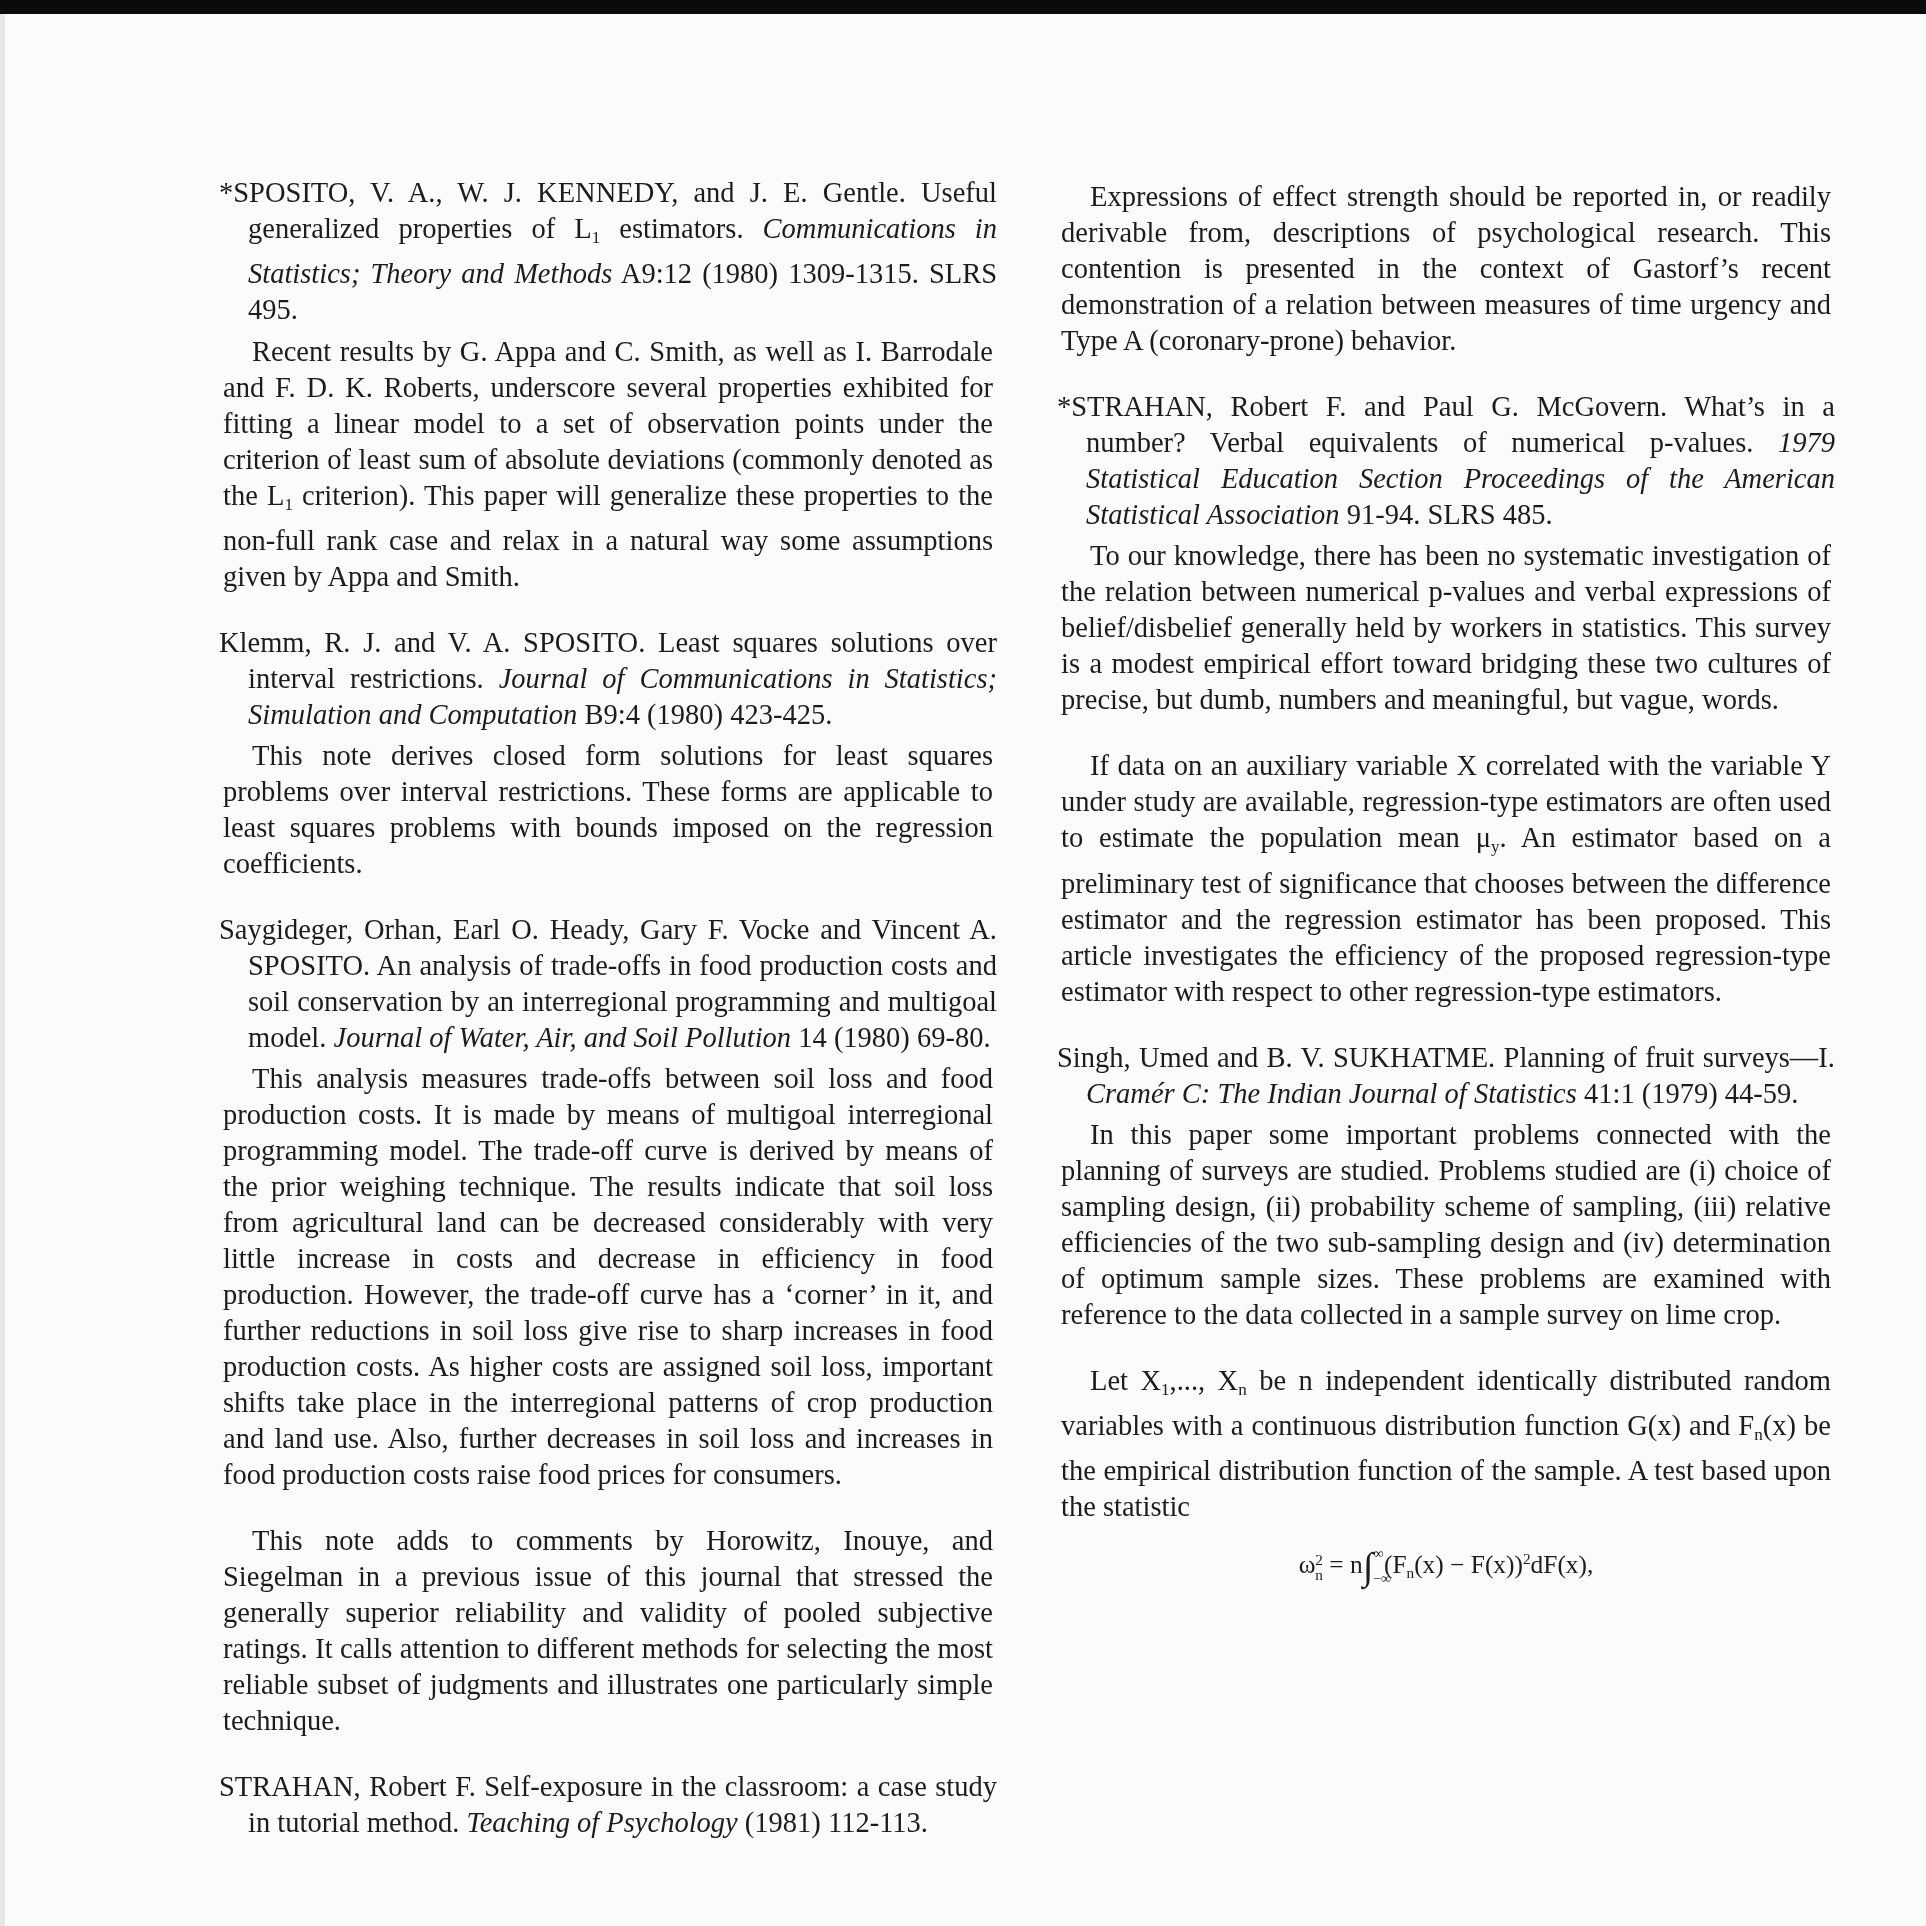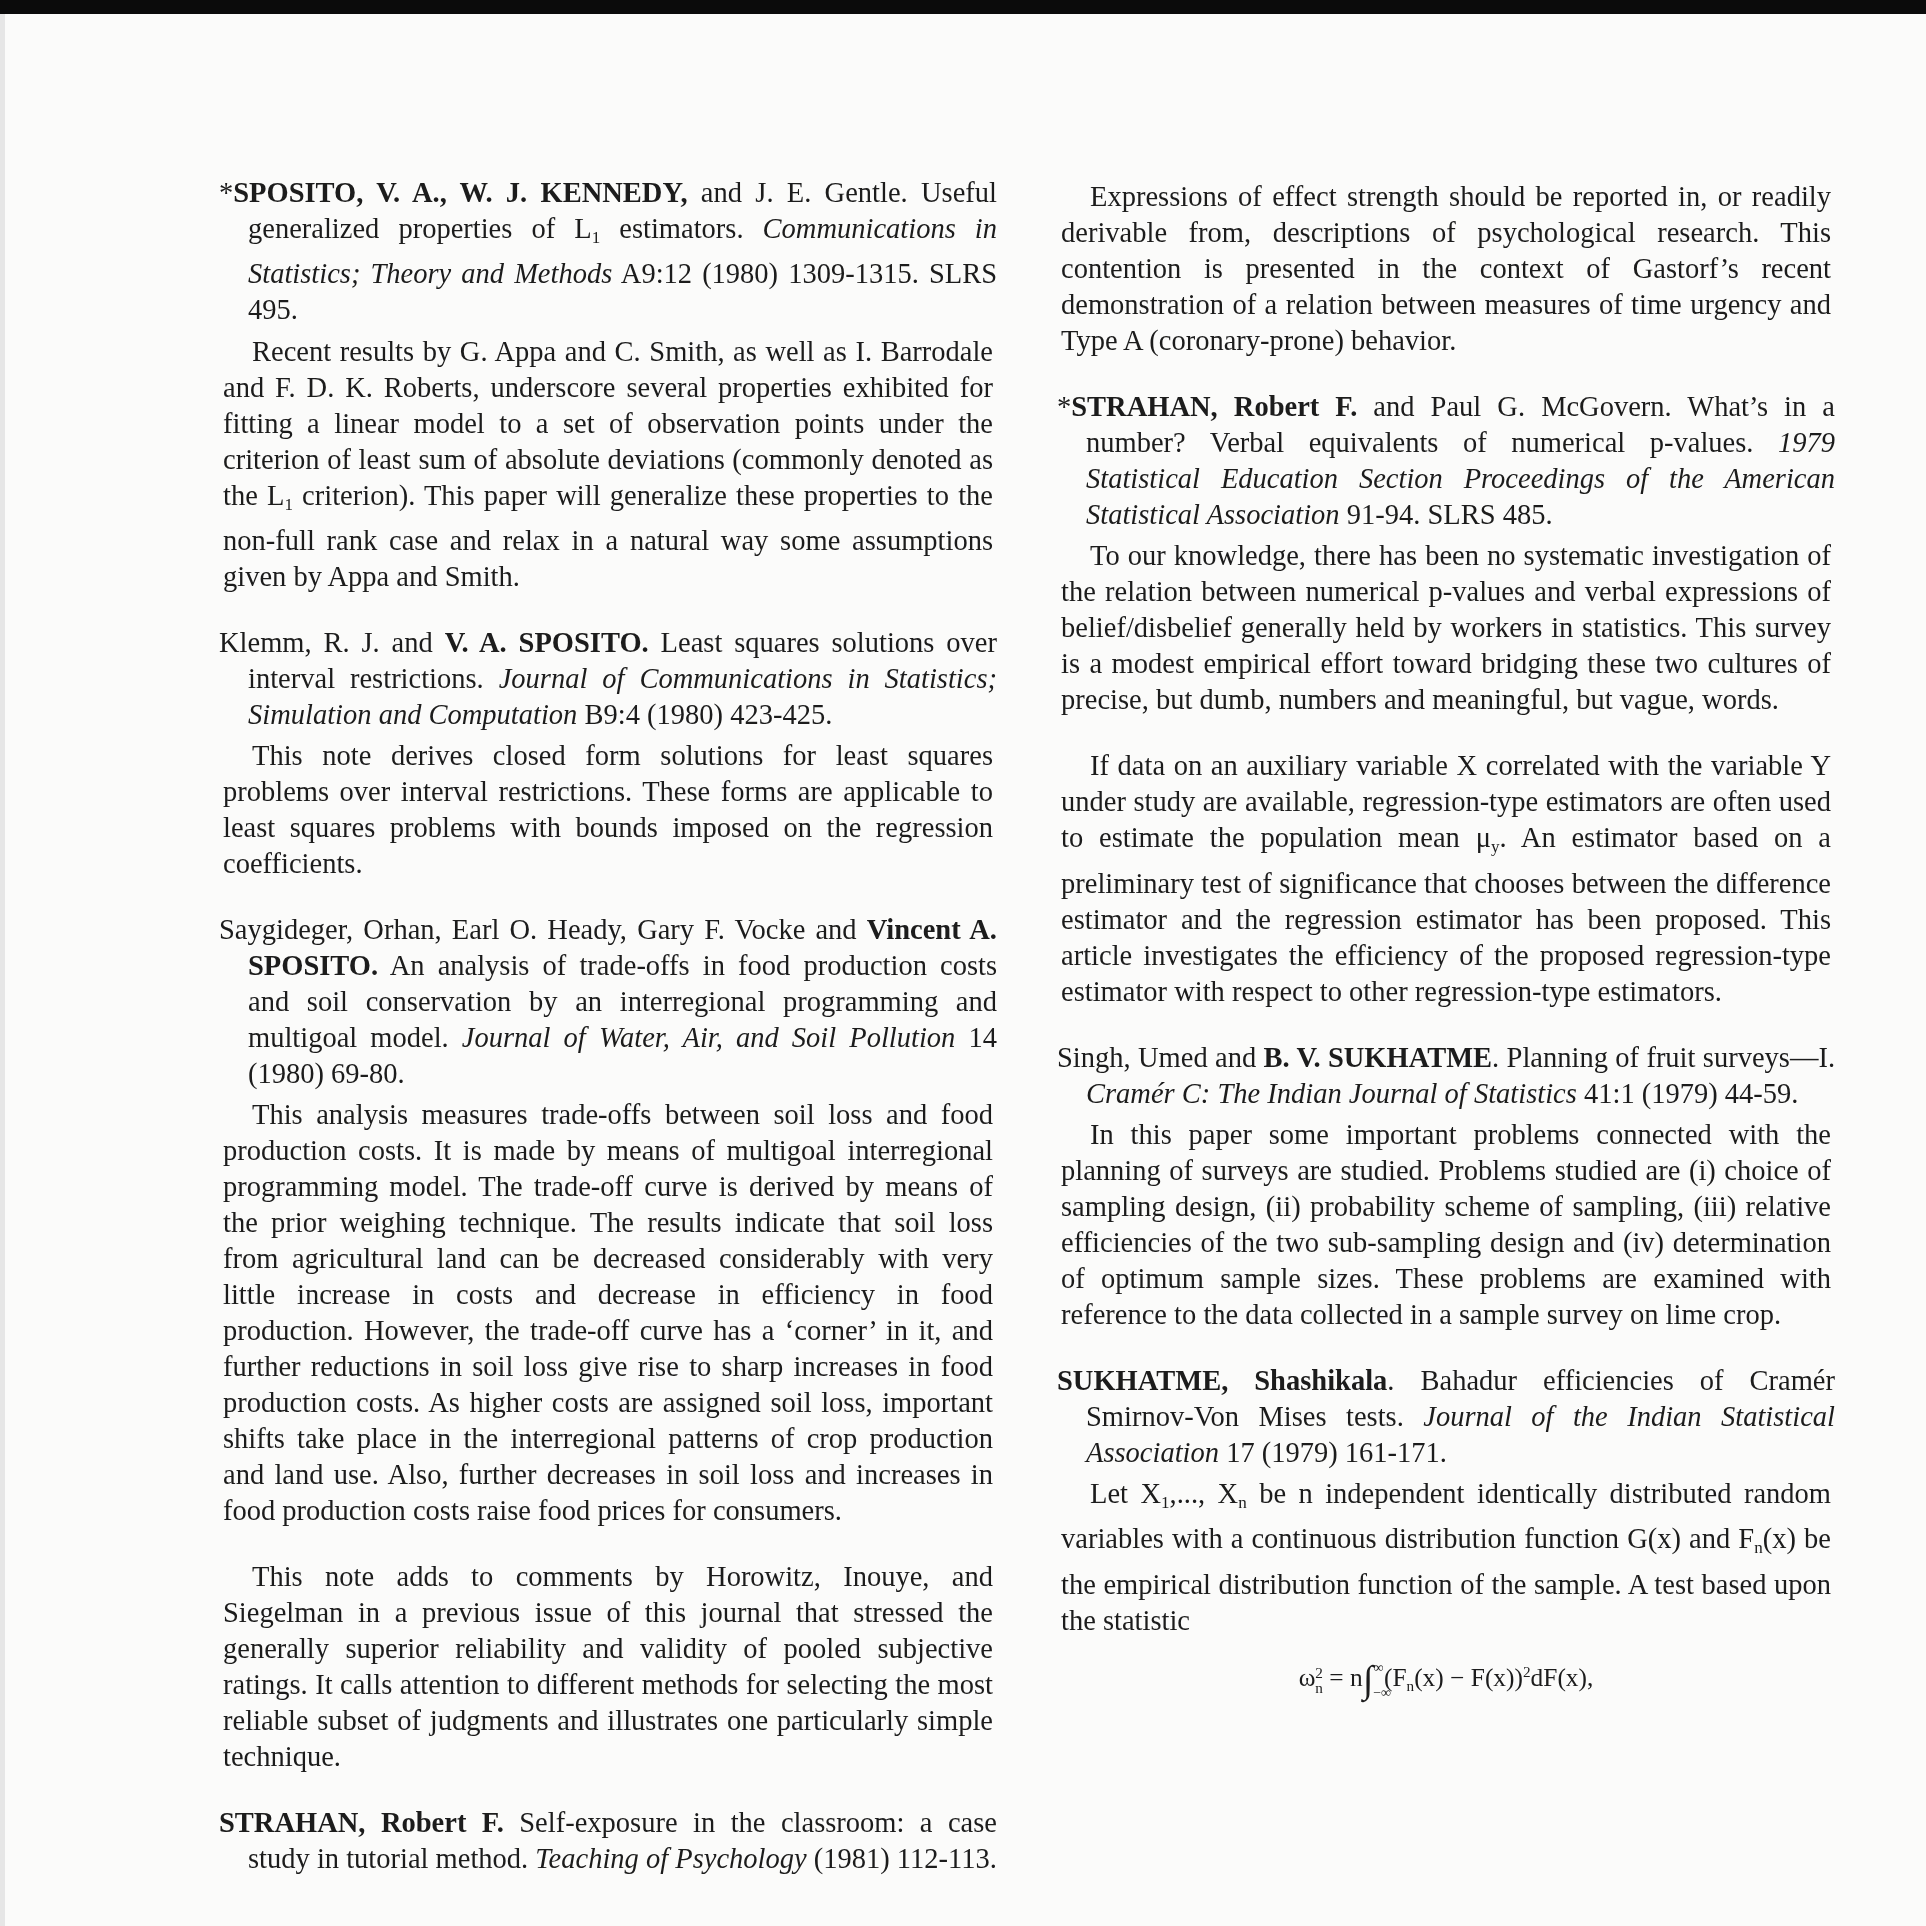--- a/index.html
+++ b/index.html
@@ -10,21 +10,21 @@
     color: #1c1c1c;
   }
   .top-strip { position: absolute; left: 0; top: 0; width: 1965px; height: 14px; background: #0b0b0b; }
   .left-edge { position: absolute; left: 0; top: 14px; width: 4.6px; height: 2529px; background: #e6e6e6; }
   .column { position: absolute; top: 175px; width: 778px; font-size: 28.5px; line-height: 36px; text-align: justify; }
   .col-left { left: 219px; }
   .col-right { left: 1057px; }
   .entry { margin: 0 0 30px 0; }
   .citation { padding-left: 29px; text-indent: -29px; margin: 0 0 5.4px 0; }
   .abstract { text-indent: 29px; margin: 4px; }
-  .author-bold { font-weight: bold; }
+  .author-bold { font-weight: normal; }
   .journal { font-style: italic; }
   .sub { font-size: 0.6em; vertical-align: -0.3em; }
   .sup { font-size: 0.6em; vertical-align: 0.6em; }
   .formula { text-align: center; text-indent: 0; margin: 15.4px 0 15.4px 0; font-size: 25.4px; }
   .formula .limits { display: inline-block; position: relative; width: 10.8px; font-size: 0.55em; vertical-align: middle; line-height: 1; }
 </style>
 </head>
 <body>
 
 <div class="top-strip"></div>
@@ -71,19 +71,18 @@
   <div class="entry">
     <p class="abstract"><span>If data on an auxiliary variable X correlated with the variable Y under study are available, regression-type estimators are often used to estimate the population mean μ</span><span class="sub">y</span><span>. An estimator based on a preliminary test of significance that chooses between the difference estimator and the regression estimator has been proposed. This article investigates the efficiency of the proposed regression-type estimator with respect to other regression-type estimators.</span></p>
   </div>
 
   <div class="entry">
     <p class="citation"><span>Singh, Umed and </span><span class="author-bold">B. V. SUKHATME</span><span>. Planning of fruit surveys—I. </span><span class="journal">Cramér C: The Indian Journal of Statistics</span><span> 41:1 (1979) 44-59.</span></p>
     <p class="abstract">In this paper some important problems connected with the planning of surveys are studied. Problems studied are (i) choice of sampling design, (ii) probability scheme of sampling, (iii) relative efficiencies of the two sub-sampling design and (iv) determination of optimum sample sizes. These problems are examined with reference to the data collected in a sample survey on lime crop.</p>
   </div>
 
   <div class="entry">
-    <p class="citation"><span class="author-bold">SUKHATME, Shashikala</span><span>. Bahadur efficiencies of Cramér Smirnov-Von Mises tests. </span><span class="journal">Journal of the Indian Statistical Association</span><span> 17 (1979) 161-171.</span></p>
     <p class="abstract"><span>Let X</span><span class="sub">1</span><span>,..., X</span><span class="sub">n</span><span> be n independent identically distributed random variables with a continuous distribution function G(x) and F</span><span class="sub">n</span><span>(x) be the empirical distribution function of the sample. A test based upon the statistic</span></p>
     <p class="formula"><span>ω</span><span style="display:inline-block; vertical-align:middle; line-height:1; font-size:0.6em;"><span style="display:block;">2</span><span style="display:block;">n</span></span><span> = n</span><span style="font-size:1.5em; vertical-align:-0.15em;">∫</span><span class="limits"><span style="display:block; margin-bottom:10.8px;">∞</span><span style="display:block;">−∞</span></span><span>(F</span><span class="sub">n</span><span>(x) − F(x))</span><span class="sup">2</span><span>dF(x),</span></p>
 
   </div>
 </div>
 
 
 </body></html>

